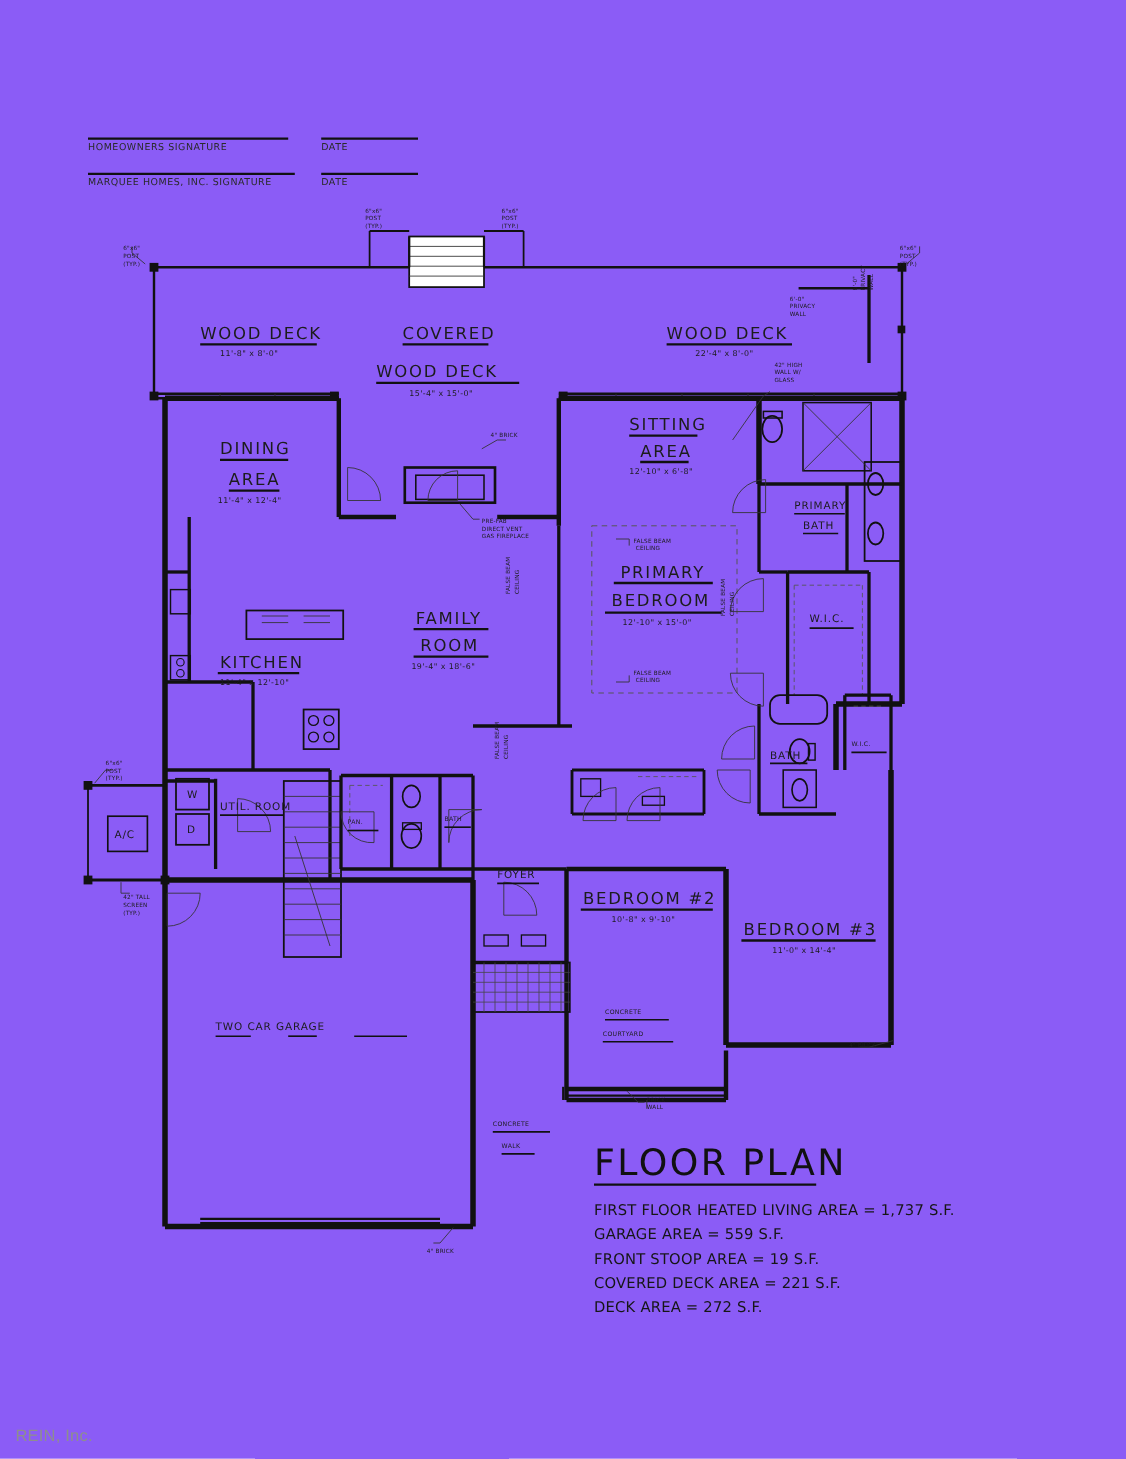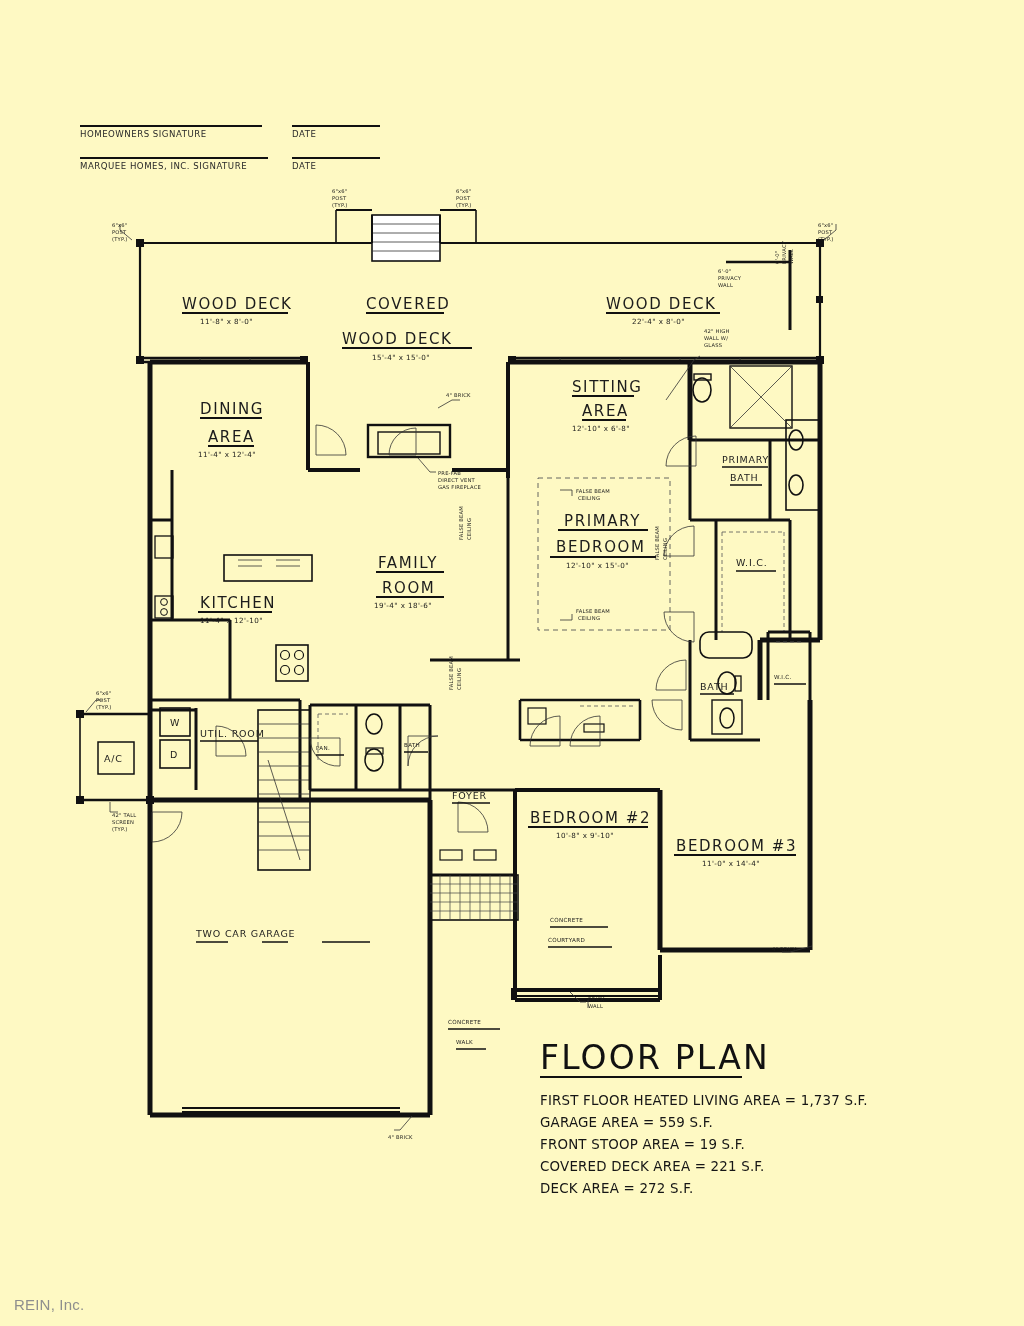--- a/index.html
+++ b/index.html
@@ -10,21 +10,21 @@
   body {
     width: 1024px;
     height: 1326px;
     position: relative;
     font-family: "DejaVu Sans", sans-serif;
     overflow: hidden;
   }
   #sheet {
     position: absolute;
     inset: 0;
-    background: #fef9c3;
+    background: #8b5cf6;
   }
   svg.plan {
     position: absolute;
     top: 0; left: 0;
     width: 1024px;
     height: 1326px;
   }
   
   .txt {
     font-family: "DejaVu Sans", sans-serif;

